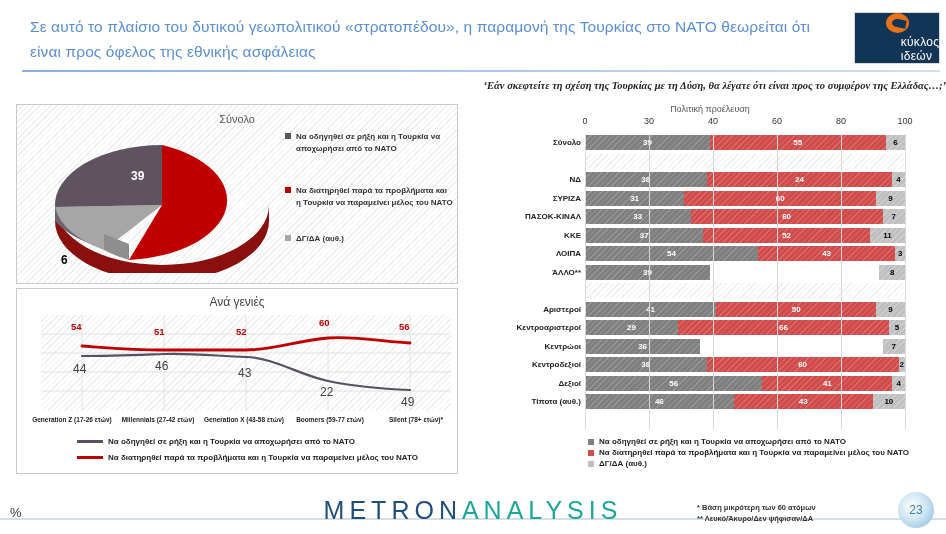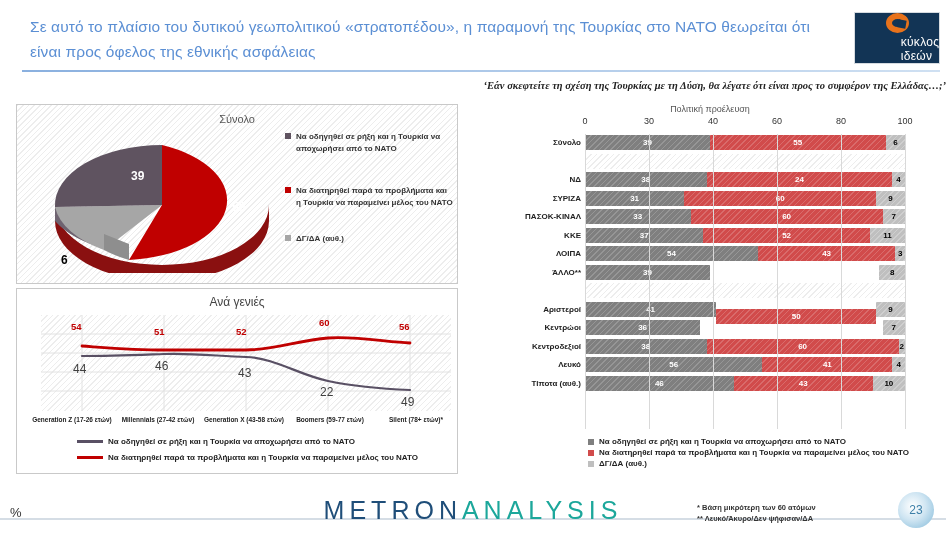--- a/index.html
+++ b/index.html
@@ -308,41 +308,49 @@
         </div>
       </div>
       <div class="row spacer">
         <div class="row-label"></div>
         <div class="bar"></div>
       </div>
       <div class="row">
         <div class="row-label">Αριστεροί</div>
         <div class="bar">
           <div class="seg s0" style="left: 0%; width: 41%;">41</div>
-          <div class="seg s1" style="left: 41%; width: 50%; margin-top: 7px;">50</div>
+          <div class="seg s1" style="left: 41%; width: 50%;">50</div>
           <div class="seg s2" style="left: 91%; width: 9%;">9</div>
+        </div>
+      </div>
+      <div class="row">
+        <div class="row-label">Κεντροαριστεροί</div>
+        <div class="bar">
+          <div class="seg s0" style="left: 0%; width: 29%;">29</div>
+          <div class="seg s1" style="left: 29%; width: 66%;">66</div>
+          <div class="seg s2" style="left: 95%; width: 5%;">5</div>
         </div>
       </div>
       <div class="row">
         <div class="row-label">Κεντρώοι</div>
         <div class="bar">
           <div class="seg s0" style="left: 0%; width: 36%;">36</div>
           <div class="seg s2" style="left: 93%; width: 7%;">7</div>
         </div>
       </div>
       <div class="row">
         <div class="row-label">Κεντροδεξιοί</div>
         <div class="bar">
           <div class="seg s0" style="left: 0%; width: 38%;">38</div>
           <div class="seg s1" style="left: 38%; width: 60%;">60</div>
           <div class="seg s2" style="left: 98%; width: 2%;">2</div>
         </div>
       </div>
       <div class="row">
-        <div class="row-label">Λευκό</div>
+        <div class="row-label">Δεξιοί</div>
         <div class="bar">
           <div class="seg s0" style="left: 0%; width: 55.4455%;">56</div>
           <div class="seg s1" style="left: 55.4455%; width: 40.5941%;">41</div>
           <div class="seg s2" style="left: 96.0396%; width: 3.9604%;">4</div>
         </div>
       </div>
       <div class="row">
         <div class="row-label">Τίποτα (αυθ.)</div>
         <div class="bar">
           <div class="seg s0" style="left: 0%; width: 46.4646%;">46</div>

